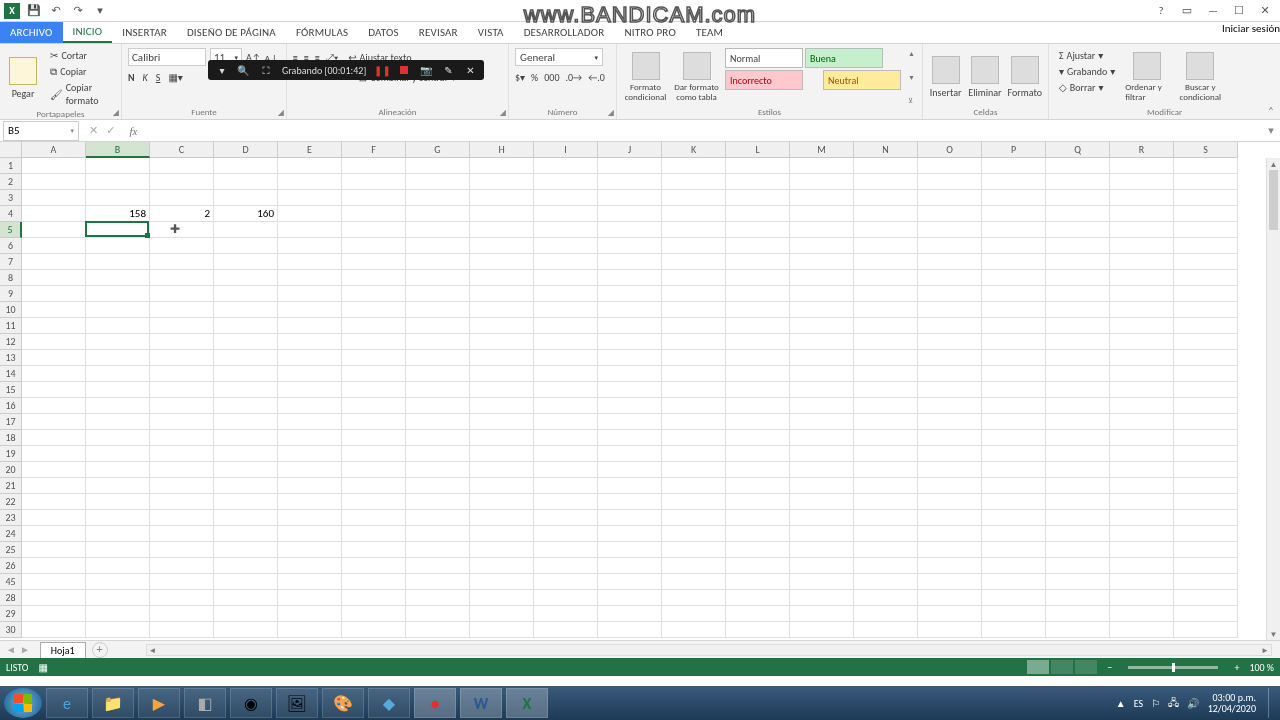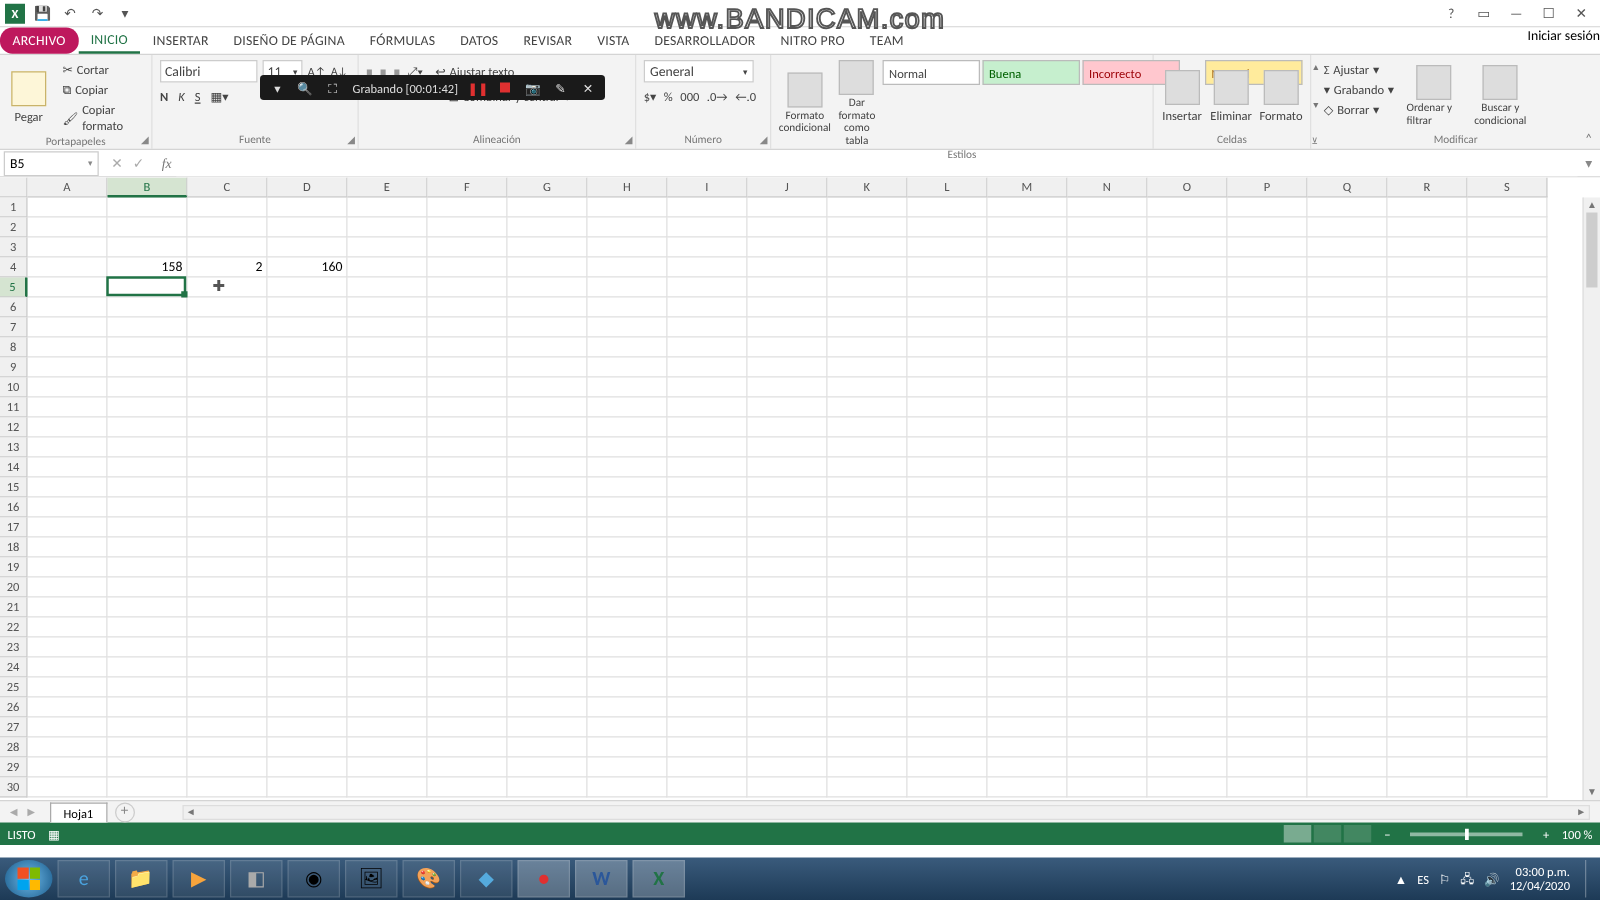--- a/index.html
+++ b/index.html
@@ -9,37 +9,37 @@
 .titlebar { height:22px; background:#fff; display:flex; align-items:center; padding:0 4px; border-bottom:1px solid #d4d4d4; }
 .titlebar .qat { display:flex; gap:6px; align-items:center; }
 .titlebar .qat-icon { width:16px; height:16px; display:flex; align-items:center; justify-content:center; font-size:11px; color:#555; }
 .excel-icon { background:#217346; color:#fff; font-weight:bold; font-size:10px; width:16px; height:16px; display:flex; align-items:center; justify-content:center; }
 .titlebar .right { margin-left:auto; display:flex; gap:4px; align-items:center; }
 .win-btn { width:22px; height:18px; display:flex; align-items:center; justify-content:center; font-size:11px; color:#555; }
 
 
 .tabs { height:22px; background:#fff; display:flex; align-items:stretch; border-bottom:1px solid #d4d4d4; font-size:11px; }
 .tab { padding:0 10px; display:flex; align-items:center; color:#444; text-transform:uppercase; letter-spacing:0.2px; cursor:pointer; }
-.tab.file { background:#be185d; color:#fff;border-radius:10px; }
+.tab.file { background:#3b82f6; color:#fff; }
 .tab.active { color:#217346; border-bottom:2px solid #217346; }
 
 
 .ribbon { height:76px; background:#f3f3f3; border-bottom:1px solid #d4d4d4; display:flex; position:relative; font-size:10px; color:#444; }
 .group { border-right:1px solid #e0e0e0; padding:4px 6px 1px; display:flex; flex-direction:column; position:relative; }
 .group-label { text-align:center; font-size:9px; color:#777; margin-top:auto; padding-bottom:1px; }
 .group-content { display:flex; gap:6px; flex:1; }
 .dialog-launcher { position:absolute; right:2px; bottom:2px; font-size:8px; color:#888; }
 .big-btn { display:flex; flex-direction:column; align-items:center; justify-content:center; width:42px; gap:2px; }
 .big-btn .ico { width:28px; height:28px; background:#ddd; border:1px solid #bbb; }
 .small-row { display:flex; gap:4px; align-items:center; height:18px; }
 .mini-btn { padding:1px 4px; font-size:10px; display:flex; align-items:center; gap:3px; }
 .font-select { width:78px; height:18px; border:1px solid #ccc; background:#fff; font-size:11px; padding:0 3px; display:flex; align-items:center; }
 .size-select { width:32px; height:18px; border:1px solid #ccc; background:#fff; font-size:11px; padding:0 3px; display:flex; align-items:center; justify-content:space-between; }
 .num-select { width:88px; height:18px; border:1px solid #ccc; background:#fff; font-size:11px; padding:0 4px; display:flex; align-items:center; justify-content:space-between; }
-.styles-gal { display:flex; flex-direction:row; gap:2px; }
+.styles-gal { display:flex; flex-direction:column; gap:2px; }
 .style-cell { width:78px; height:20px; border:1px solid #bbb; font-size:10px; display:flex; align-items:center; padding:0 4px; }
 .style-normal { background:#fff; }
 .style-buena { background:#c6efce; color:#006100; }
 .style-incorrecto { background:#ffc7ce; color:#9c0006; }
 .style-neutral { background:#ffeb9c; color:#9c5700; }
 .ribbon-collapse { position:absolute; right:6px; bottom:2px; font-size:11px; color:#777; }
 
 
 .rec-bar { position:absolute; top:60px; left:208px; height:20px; background:#1a1a1a; border-radius:3px; display:flex; align-items:center; gap:10px; padding:0 8px; color:#ddd; font-size:10px; z-index:50; }
 .rec-bar .ico { width:12px; height:12px; display:flex; align-items:center; justify-content:center; }
@@ -355,21 +355,21 @@
       <div class="row-h">17</div>
       <div class="row-h">18</div>
       <div class="row-h">19</div>
       <div class="row-h">20</div>
       <div class="row-h">21</div>
       <div class="row-h">22</div>
       <div class="row-h">23</div>
       <div class="row-h">24</div>
       <div class="row-h">25</div>
       <div class="row-h">26</div>
-      <div class="row-h">27</div>
+      <div class="row-h">45</div>
       <div class="row-h">28</div>
       <div class="row-h">29</div>
       <div class="row-h">30</div>
     </div>
   <div class="cells" id="cells">
       <div class="cell-row">
         <div class="cell"></div>
         <div class="cell"></div>
         <div class="cell"></div>
         <div class="cell"></div>

